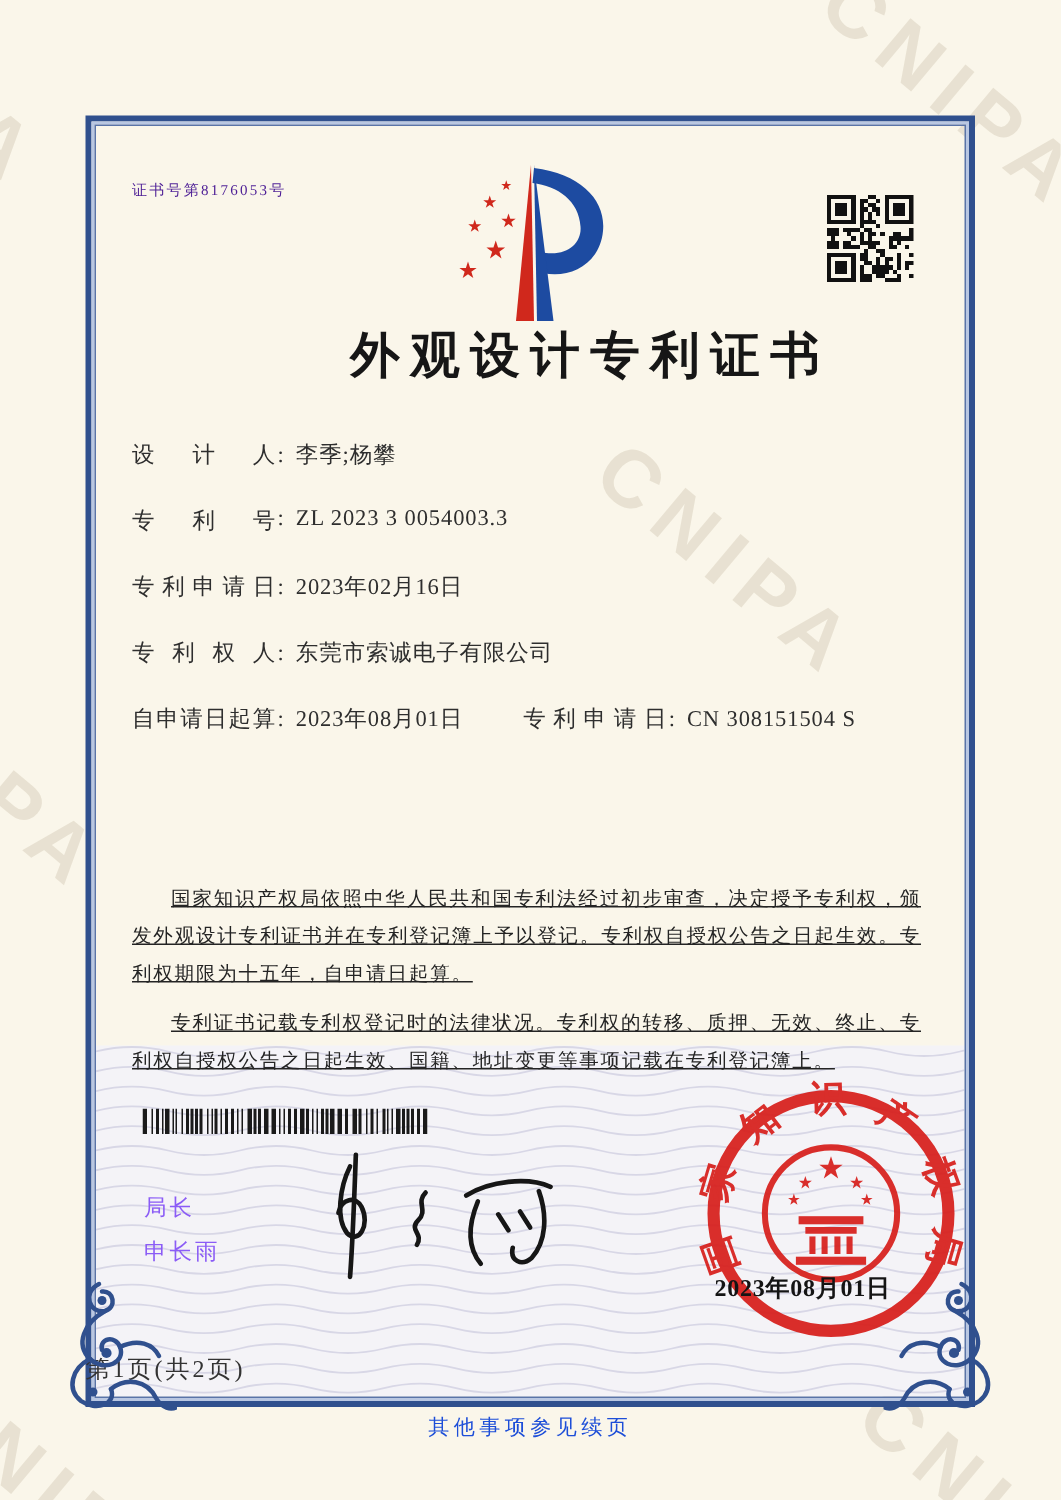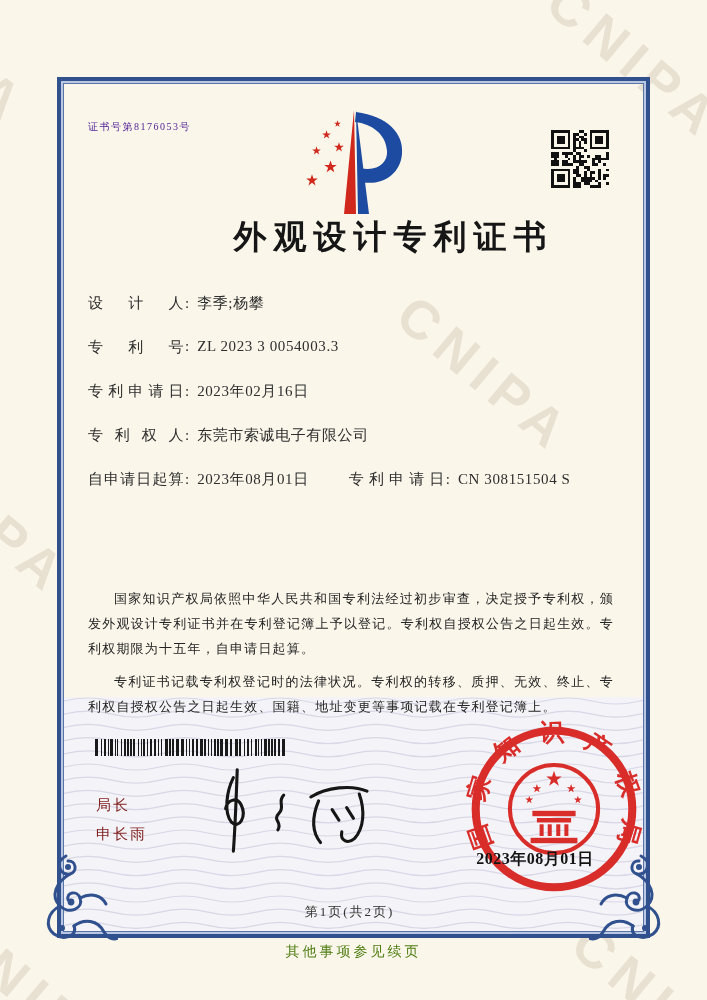--- a/index.html
+++ b/index.html
@@ -55,38 +55,38 @@
   }
   .fcolon{display:inline-block;margin:0 8px 0 1px;}
   .fvalue{letter-spacing:.6px;}
   .pair2{margin-left:40px;}
   
   .bodytext{
     position:absolute;left:88px;top:586px;width:526px;z-index:3;
     font-size:13px;line-height:25px;letter-spacing:1.2px;color:#242424;
     text-align:justify;
   }
-  .bodytext p{margin:0 0 8px 0;text-indent:2em;}
+  .bodytext p{margin:0 0 8px 0;text-indent:2em;text-decoration:underline;}
   
   .barcode{position:absolute;left:95px;top:739px;z-index:3;}
-  .signer{position:absolute;left:96px;top:796px;z-index:3;font-size:15px;color:#7f1d1d;}
+  .signer{position:absolute;left:96px;top:796px;z-index:3;font-size:15px;color:#8b5cf6;}
   .signer .line{height:29px;letter-spacing:2px;}
   .signature{position:absolute;left:198px;top:766px;z-index:3;}
   .seal{position:absolute;left:464px;top:719px;width:180px;height:180px;z-index:6;}
   .seal-date{
     position:absolute;left:468px;top:849px;width:134px;text-align:center;z-index:7;
     font-size:16px;font-weight:bold;color:#141414;letter-spacing:.5px;
   }
   .page-indicator{
-    position:absolute;left:57px;top:903px;width:585px;text-align:center;z-index:3;
-    font-size:13px;letter-spacing:2px;color:#333;
+    position:absolute;left:57px;top:903px;width:585px;text-align:left;z-index:3;
+    font-size:16px;letter-spacing:2px;color:#333;
   }
   .bottom-note{
     position:absolute;left:0;top:943px;width:707px;text-align:center;z-index:3;
-    font-size:14px;letter-spacing:3px;color:#4d7c0f;
+    font-size:14px;letter-spacing:3px;color:#1d4ed8;
   }
 </style>
 </head>
 <body>
 
 <span class="wm" style="left:-120px;top:-45px">CNIPA</span>
 <span class="wm" style="left:575px;top:-30px">CNIPA</span>
 <span class="wm" style="left:425px;top:283px">CNIPA</span>
 <span class="wm" style="left:-78px;top:425px">CNIPA</span>
 <span class="wm" style="left:-25px;top:905px">CNIPA</span>

